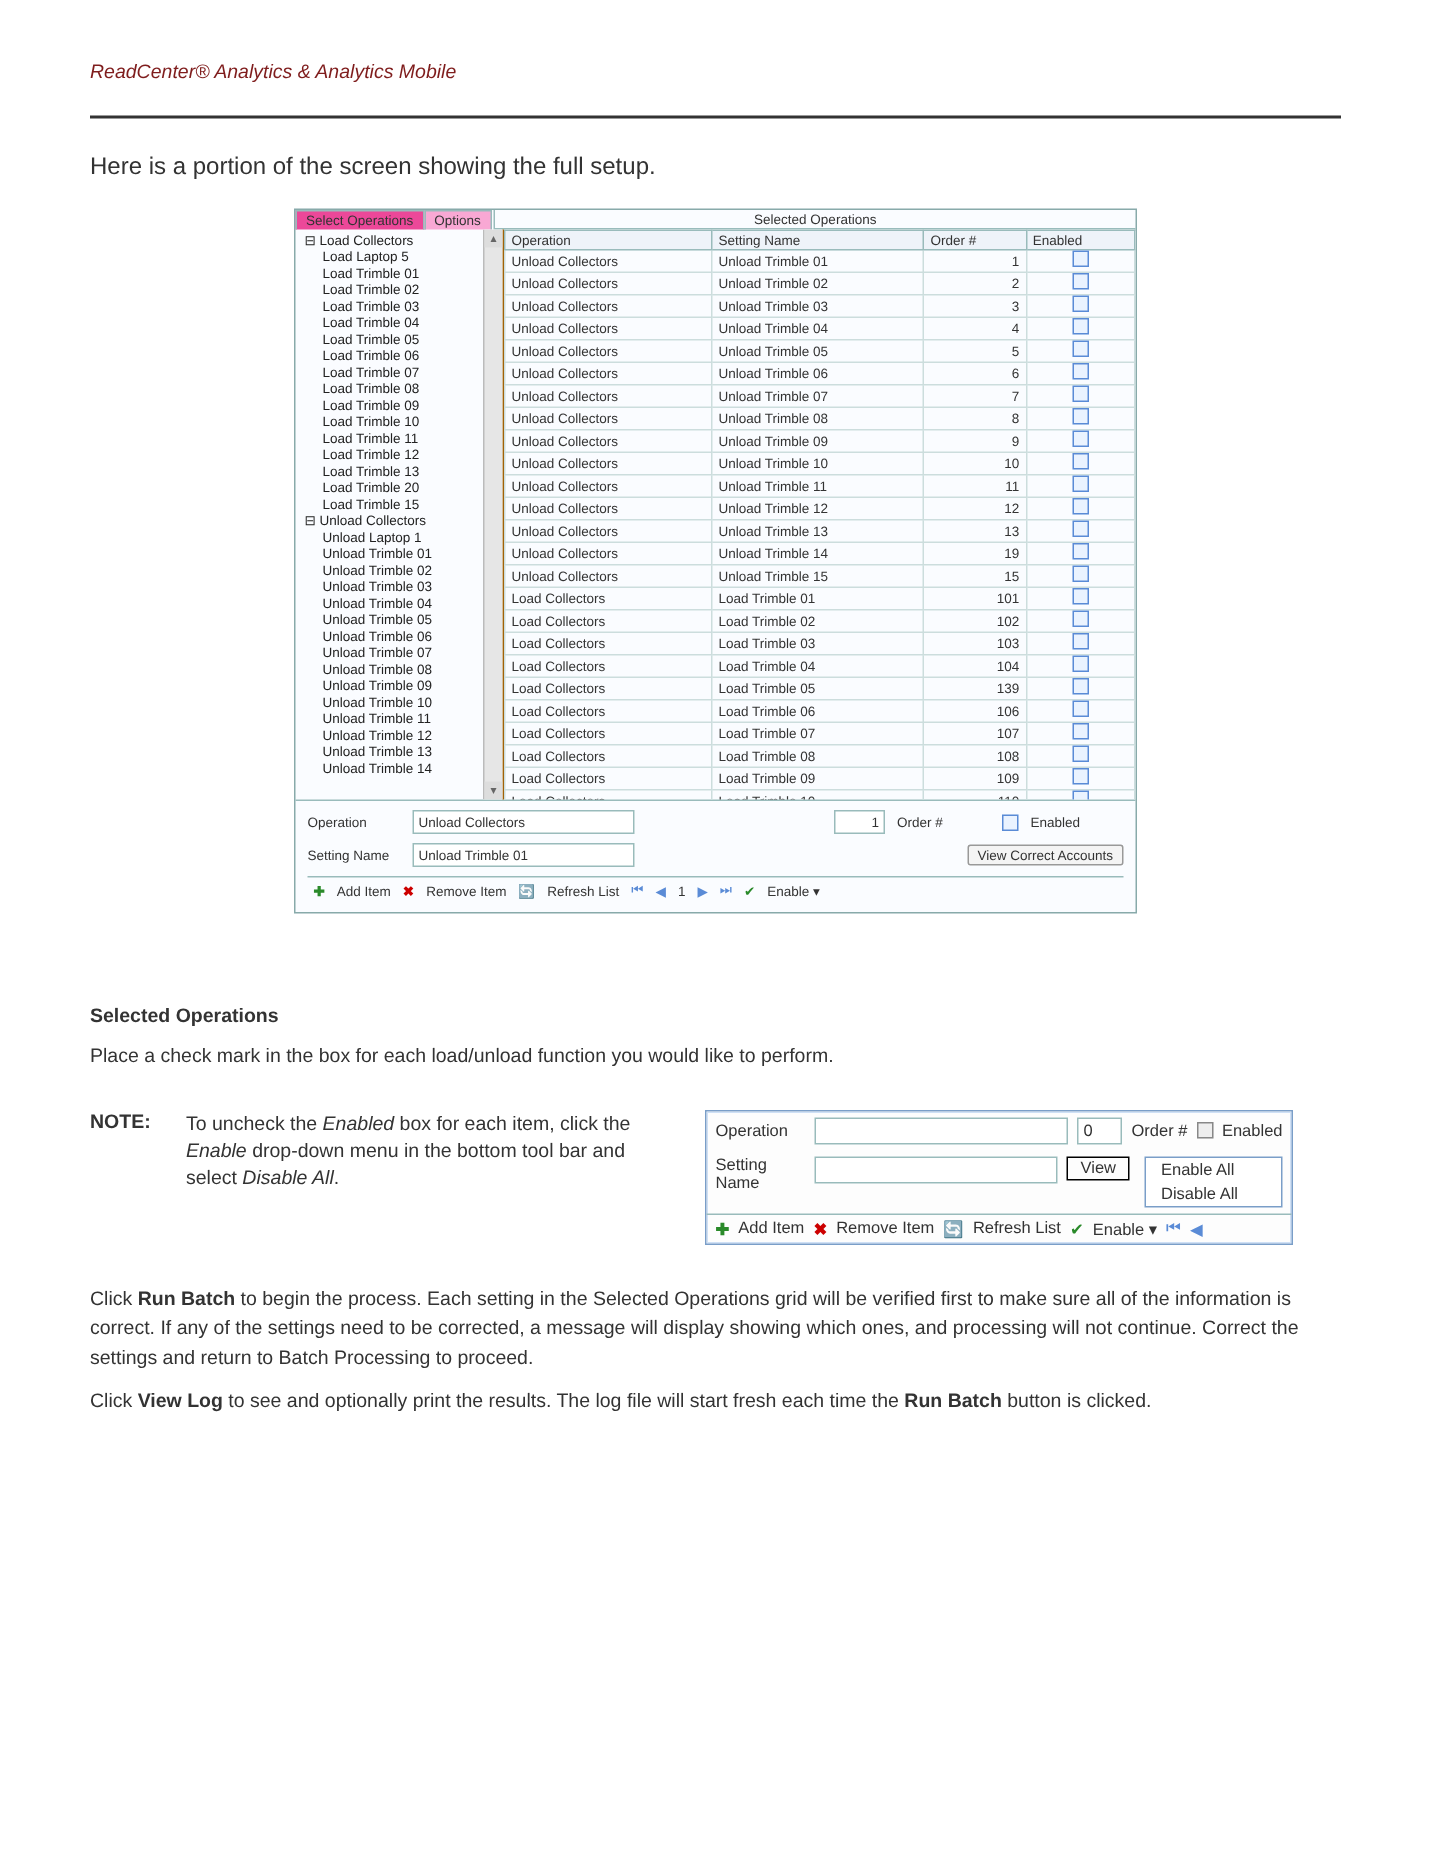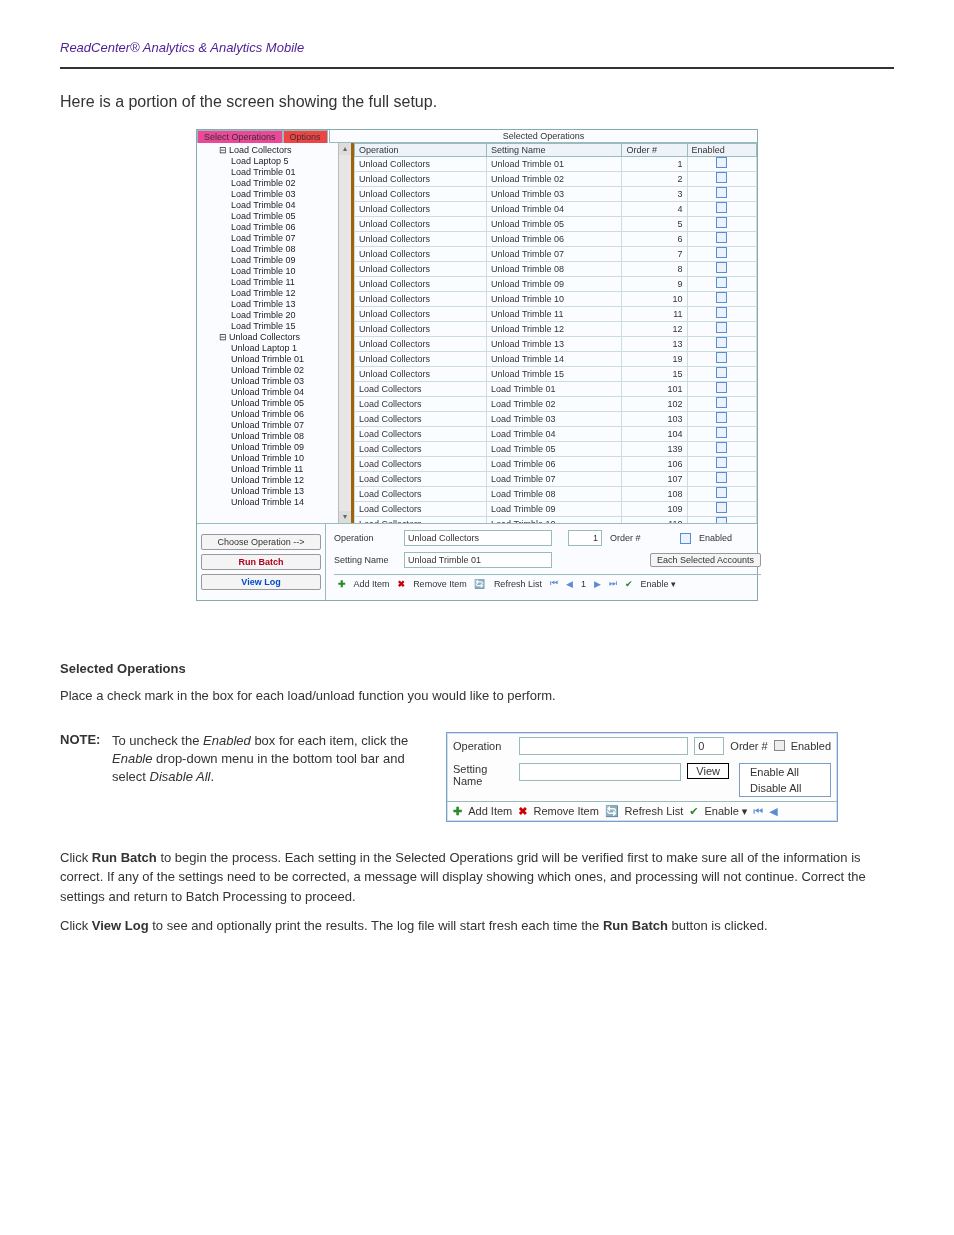--- a/index.html
+++ b/index.html
@@ -6,23 +6,23 @@
     font-family: "Segoe UI", Arial, sans-serif;
     font-size: 13px;
     color: #333;
     margin: 0;
     padding: 40px 60px;
     width: 954px;
     box-sizing: border-box;
   }
   .header-title {
     font-style: italic;
-    color: #4c1d95;
+    color: #7f1d1d;
     font-size: 13px;
-    margin-bottom: 12px;
+    margin-bottom: 22px;
   }
   .header-rule {
     border: none;
     border-top: 2px solid #333;
     margin: 0 0 24px 0;
   }
   .intro-line {
     font-size: 16px;
     margin: 20px 0 18px 0;
   }
@@ -40,41 +40,40 @@
     border-right: 1px solid #9bb;
   }
   .s1-tab-row {
     display: flex;
   }
   .s1-tab {
     border: 1px solid #9bb;
     border-bottom: none;
     padding: 1px 6px;
     font-size: 9px;
-    background: #ef4444;
+    background: #f9a8d4;
   }
   .s1-tab.active { background: #ec4899; }
   .s1-selected-ops {
     flex: 1;
     text-align: center;
     font-size: 9px;
     border-bottom: 1px solid #9bb;
     padding: 1px 0;
   }
   .s1-body {
     display: flex;
     height: 380px;
   }
   .s1-tree {
     width: 132px;
-    border-right: 3px solid #a16207;
+    border-right: 1px solid #a16207;
     padding: 2px 0 2px 6px;
     overflow: hidden;
     position: relative;
-    margin-left: 16px;
   }
   .s1-tree .node {
     font-size: 9px;
     line-height: 11px;
     white-space: nowrap;
     color: #222;
   }
   .s1-tree .child { padding-left: 12px; }
   .s1-scroll {
     position: absolute;
@@ -172,21 +171,21 @@
   }
   .body-text {
     font-size: 13px;
     line-height: 1.5;
     margin: 10px 0;
   }
 
   .note-row {
     display: flex;
     align-items: flex-start;
-    gap: 4px;
+    gap: 16px;
     margin: 26px 0;
   }
   .note-label {
     font-weight: bold;
     font-size: 13px;
     min-width: 48px;
   }
   .note-text {
     font-size: 13px;
     flex: 0 0 330px;
@@ -470,40 +469,35 @@
               <td>Load Trimble 10</td>
               <td class="num">110</td>
               <td class="chk"><span class="chkbox"></span></td>
             </tr>
           </tbody>
       </table>
     </div>
   </div>
 
   <div class="s1-bottom">
-    <div class="s1-bottom-left">
-      <div class="s1-btn">Choose Operation --&gt;</div>
-      <div class="s1-btn red">Run Batch</div>
-      <div class="s1-btn blue">View Log</div>
-    </div>
     <div class="s1-form">
       <div class="s1-form-row">
         <label>Operation</label>
         <div class="inp" style="width:140px">Unload Collectors</div>
         <div style="flex:1"></div>
         <div class="inp" style="width:26px;text-align:right">1</div>
         <label>Order #</label>
         <span class="chkbox"></span>
         <label>Enabled</label>
       </div>
       <div class="s1-form-row">
         <label>Setting Name</label>
         <div class="inp" style="width:140px">Unload Trimble 01</div>
         <div style="flex:1"></div>
-        <div class="s1-btn" style="width:auto;display:inline-block;padding:1px 6px;margin:0">Each Selected Accounts</div>
+        <div class="s1-btn" style="width:auto;display:inline-block;padding:1px 6px;margin:0">View Correct Accounts</div>
       </div>
       <div class="s1-toolbar2">
         <span class="tb-ico green">✚</span>
         <span>Add Item</span>
         <span class="tb-ico redx">✖</span>
         <span>Remove Item</span>
         <span class="tb-ico">🔄</span>
         <span>Refresh List</span>
         <span class="nav-ar">⏮</span>
         <span class="nav-ar">◀</span>

